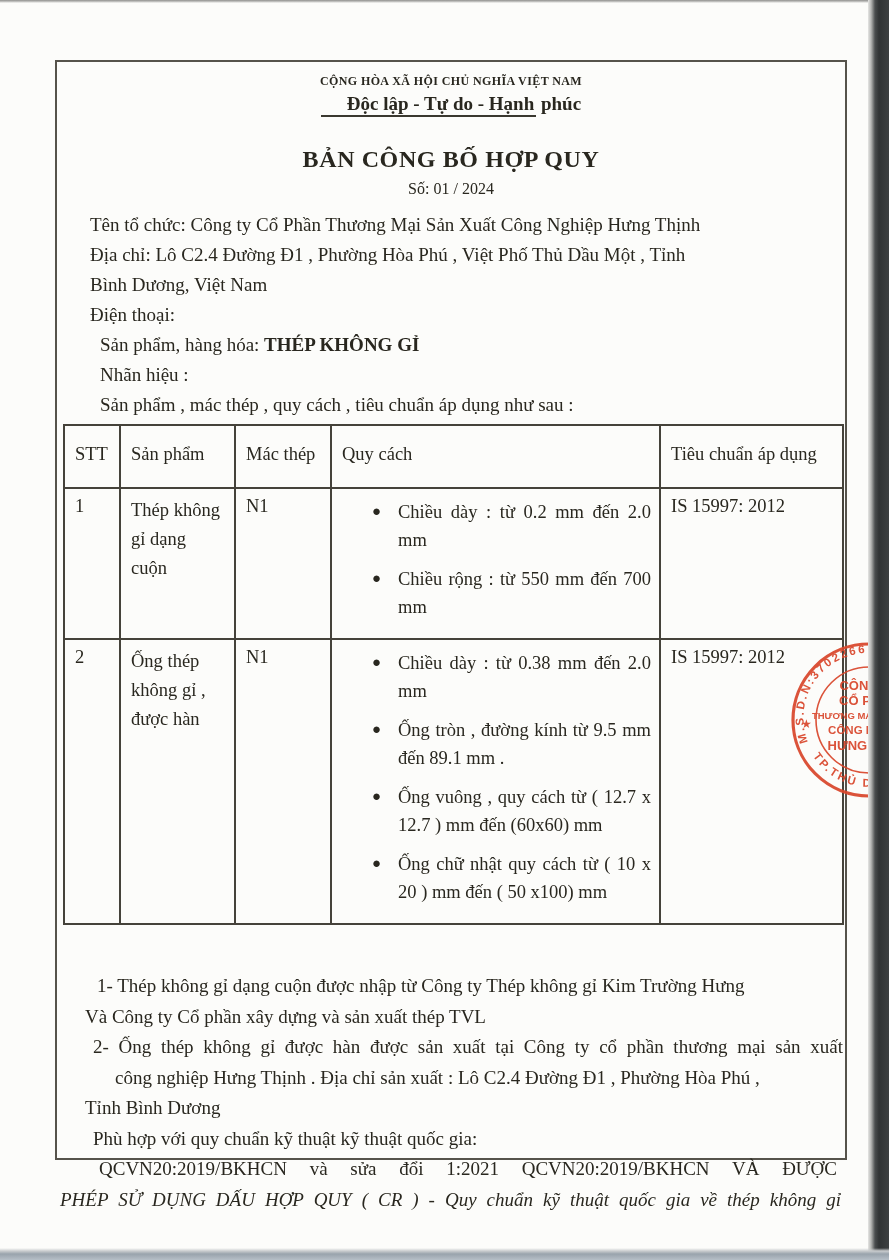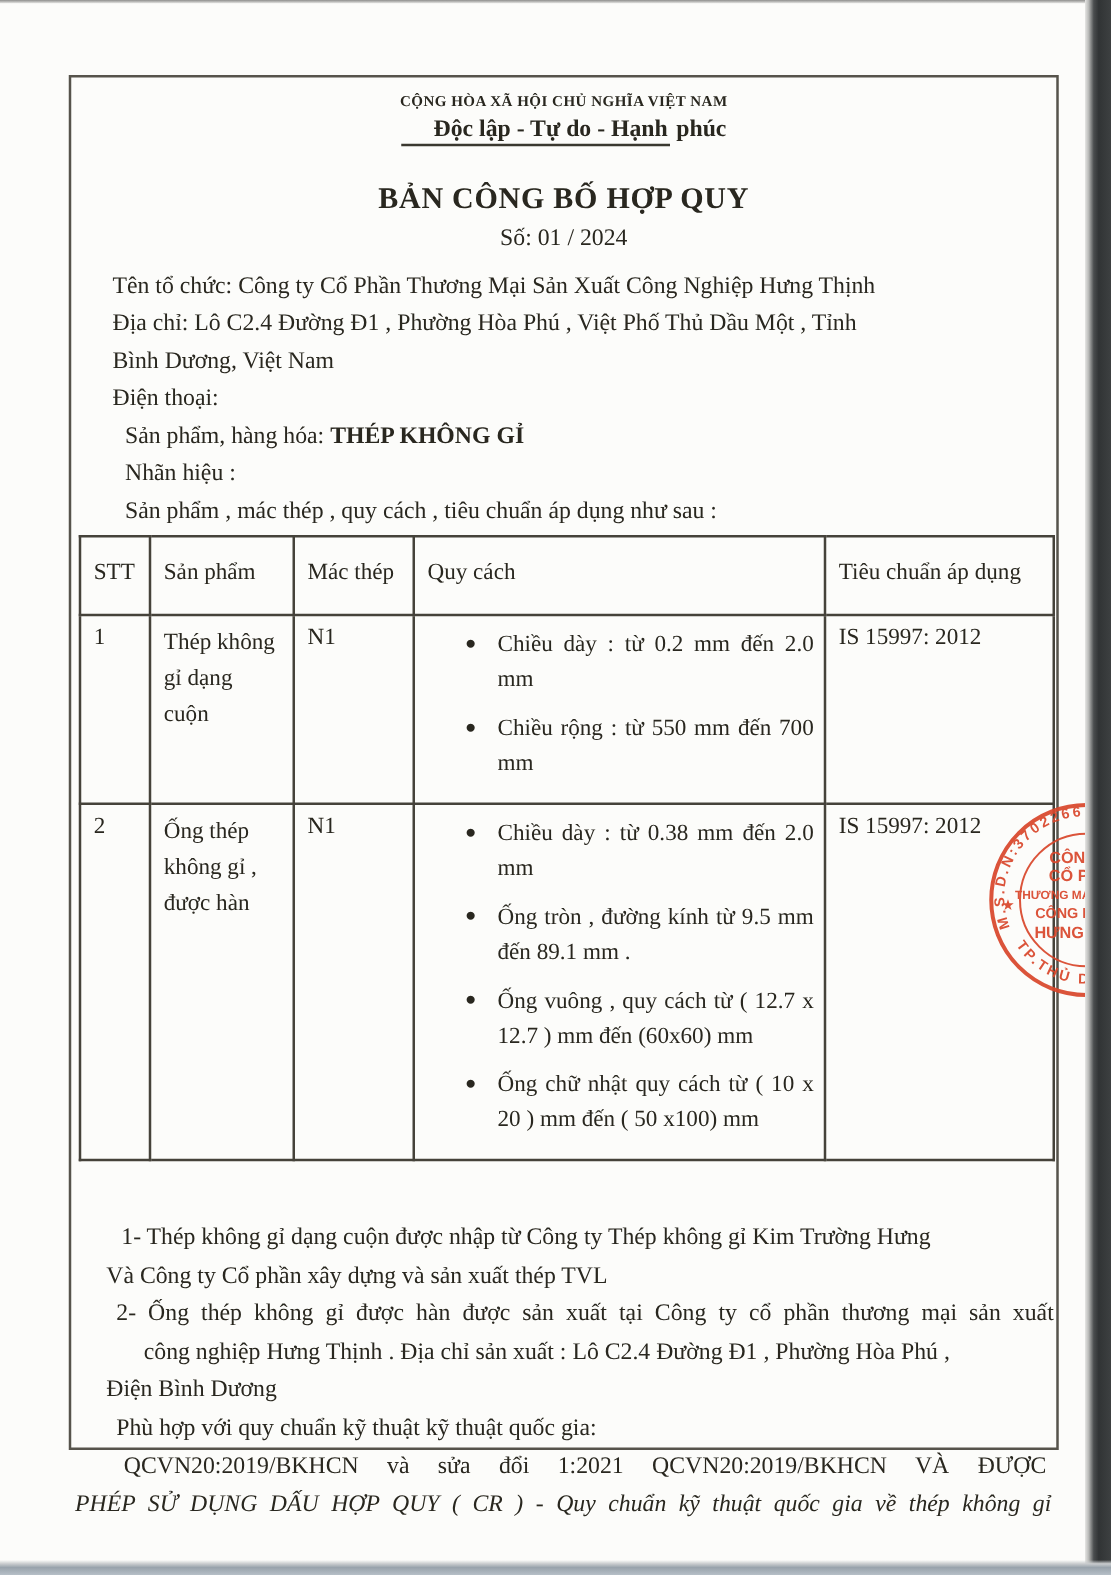--- a/index.html
+++ b/index.html
@@ -24,21 +24,21 @@
     position:absolute; left:55px; top:60px; width:792px; height:1100px;
     border:2px solid #56534b;
     background:transparent;
   }
 
   .c { text-align:center; }
   .national-title { margin-top:12px; font-size:12px; font-weight:bold; letter-spacing:.4px; }
   .motto { margin-top:4px; font-size:19px; font-weight:bold; }
   .motto .ul { border-bottom:2px solid #3a382f; padding:0 2px 1px 26px; }
   .doc-title { margin-top:31px; font-size:24px; font-weight:bold; letter-spacing:.6px; }
-  .doc-number { margin-top:7px; font-size:19px; }
+  .doc-number { margin-top:7px; font-size:16px; }
 
   .body-text { font-size:19px; line-height:30px; }
   .org-block { margin:12px 40px 0 33px; }
   .indent-1 { margin-left:10px; }
   .bold { font-weight:bold; }
 
   table.spec {
     margin:4px 0 0 6px;
     border-collapse:collapse;
     table-layout:fixed;
@@ -142,21 +142,21 @@
           <td>IS 15997: 2012</td>
         </tr>
       </tbody>
     </table>
 
     <div class="notes body-text">
       <div class="n-item">1-  Thép không gỉ dạng cuộn được nhập từ Công ty Thép không gỉ Kim Trường Hưng</div>
       <div class="n-cont">Và Công ty Cổ phần xây dựng và sản xuất thép TVL</div>
       <div class="n-item3">2-  Ống thép không gỉ được hàn được sản xuất tại Công ty cổ phần thương mại sản xuất</div>
       <div class="n-wrap">công nghiệp Hưng Thịnh . Địa chỉ sản xuất : Lô C2.4 Đường Đ1 , Phường Hòa Phú ,</div>
-      <div class="n-cont">Điện Bình Dương</div>
+      <div class="n-cont">Tỉnh Bình Dương</div>
       <div class="n-item3" style="text-align-last:left;">Phù hợp với quy chuẩn kỹ thuật kỹ thuật quốc gia:</div>
       <div class="n-just">QCVN20:2019/BKHCN và sửa đổi 1:2021 QCVN20:2019/BKHCN VÀ ĐƯỢC</div>
       <div class="n-just2">PHÉP SỬ DỤNG DẤU HỢP QUY ( CR ) -  Quy chuẩn kỹ thuật quốc gia về thép không gỉ</div>
     </div>
 
   </div>
 
   <svg class="stamp" viewBox="-85 -85 170 170" xmlns="http://www.w3.org/2000/svg">
     <circle cx="0" cy="0" r="76" fill="none" stroke="#d9472c" stroke-width="3.2"></circle>
     <circle cx="0" cy="0" r="53" fill="none" stroke="#d9472c" stroke-width="1.6"></circle>

